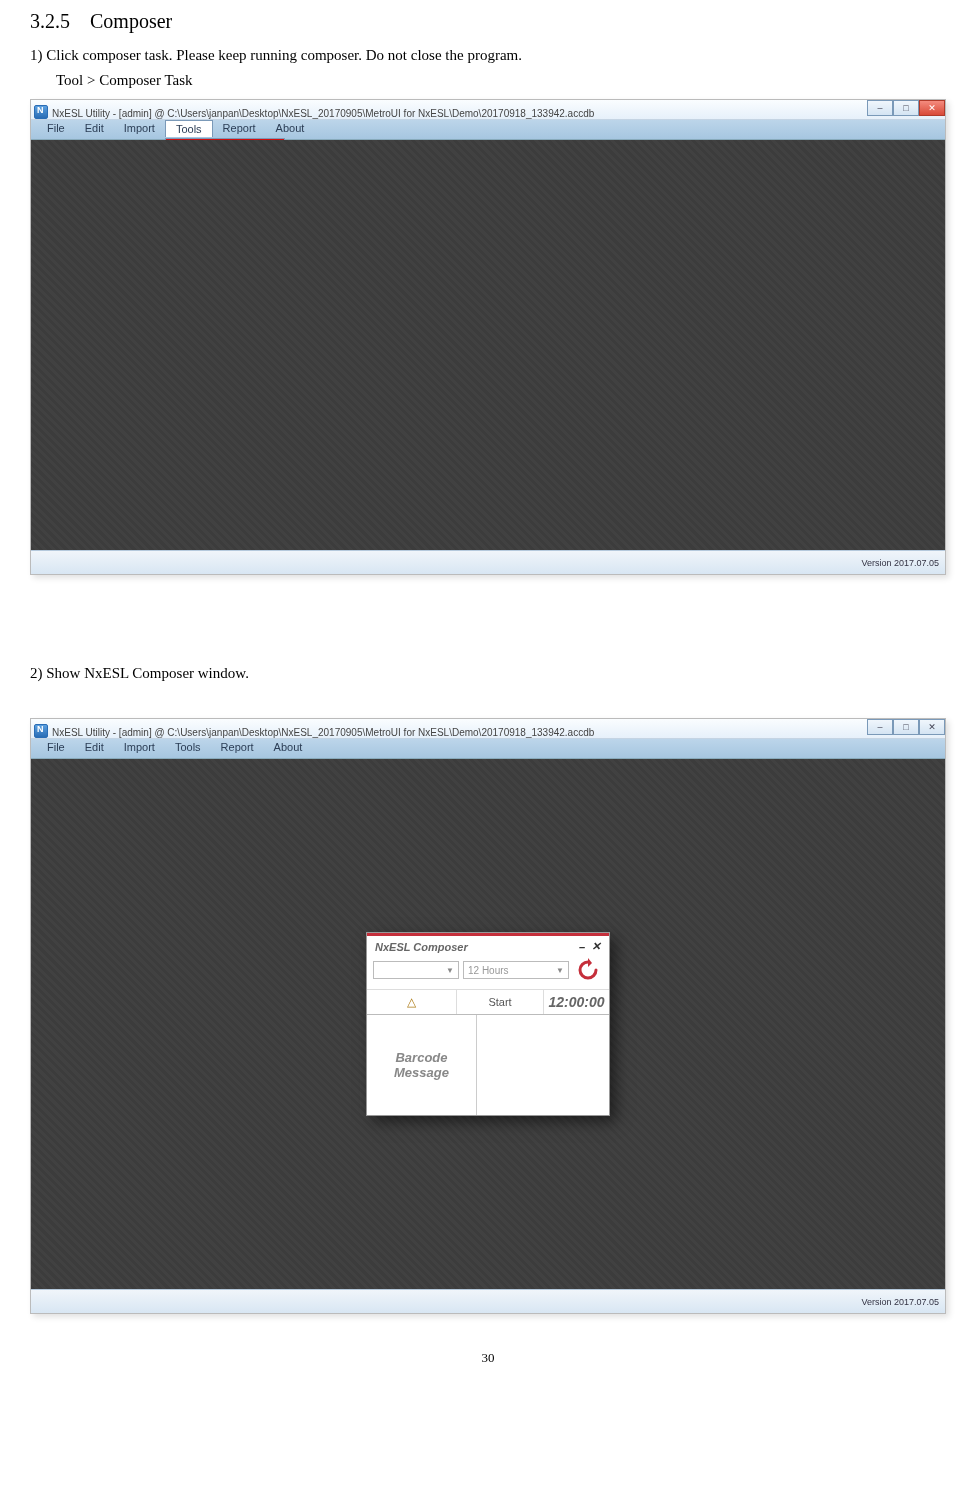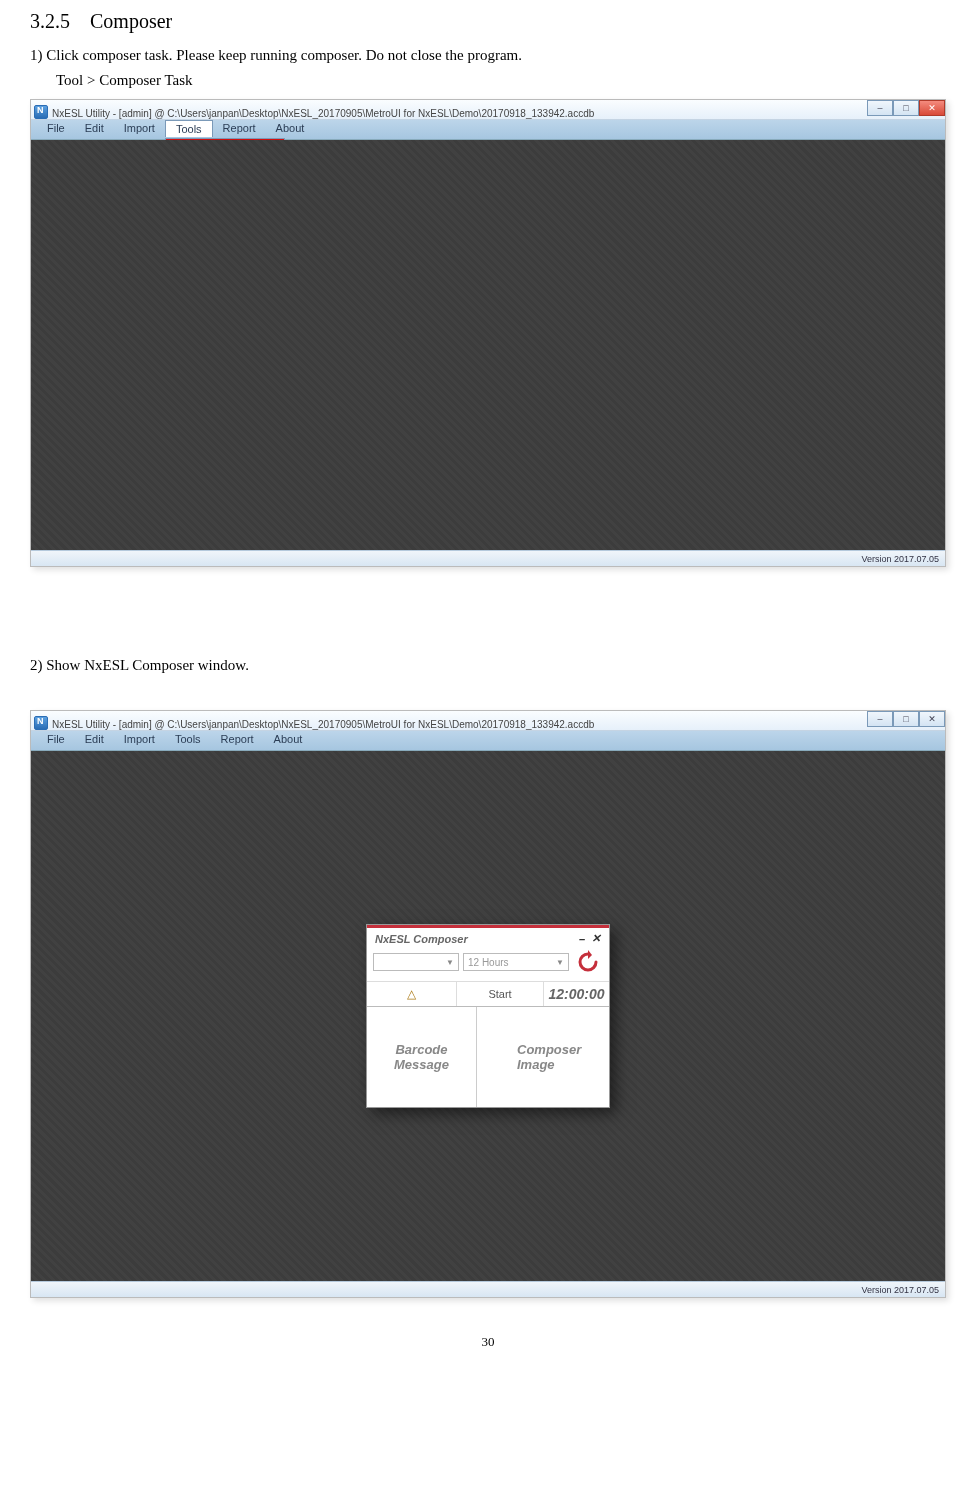--- a/index.html
+++ b/index.html
@@ -106,21 +106,21 @@
     padding: 1px 6px;
   }
   .workspace {
     background-image:
       repeating-linear-gradient(45deg, #3c3c3c 0, #3c3c3c 3px, #414141 3px, #414141 6px);
     height: 410px;
     position: relative;
   }
   .workspace.tall { height: 530px; }
   .status-bar {
-    height: 16px;
+    height: 24px;
     background: linear-gradient(#f0f5fa,#d8e6f3);
     border-top: 1px solid #b5c9dc;
     font-family: "Segoe UI", Tahoma, sans-serif;
     font-size: 9px;
     color:#334;
     display:flex;
     justify-content: flex-end;
     align-items:center;
     padding-right: 6px;
   }
@@ -333,23 +333,20 @@
         <div class="cd-row2">
           <div class="cd-warn">△</div>
           <div class="cd-start">Start</div>
           <div class="cd-timer">12:00:00</div>
         </div>
       </div>
       <div class="cd-body">
         <div class="cd-left">
           <span>Barcode Message</span>
         </div>
-        <div class="cd-right">
-          <span>Composer Image</span>
-        </div>
       </div>
     </div>
   </div>
   <div class="status-bar">
     <span>Version 2017.07.05</span>
   </div>
 </div>
 
 <div class="page-number">30</div>
 

